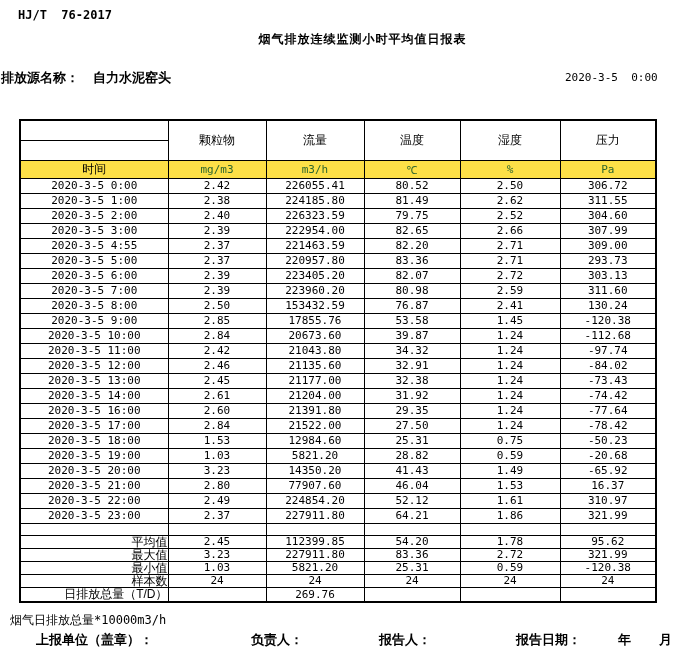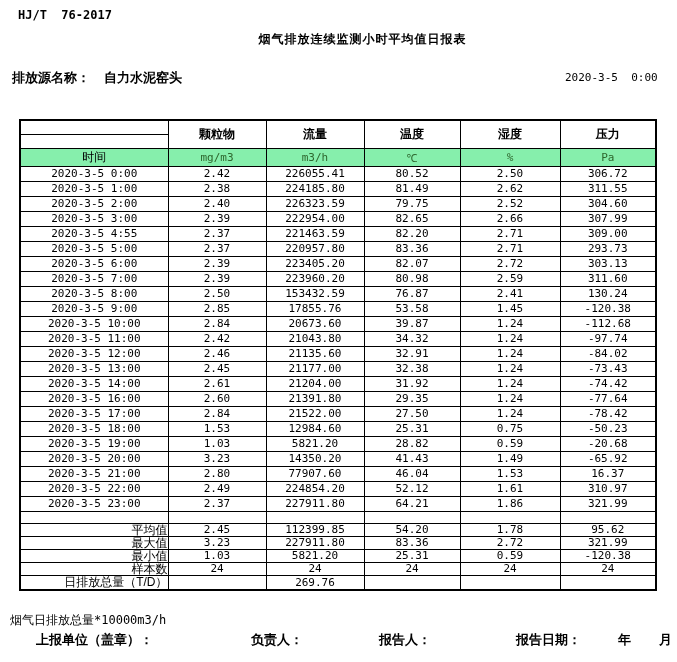--- a/index.html
+++ b/index.html
@@ -17,21 +17,21 @@
     font-family: "DejaVu Sans Mono", monospace;
     font-weight: bold; font-size: 12px; white-space: pre;
   }
   .doc-title {
     position: absolute; left: 0; top: 31px; width: 677px;
     text-align: center; font-weight: bold; font-size: 12px;
     letter-spacing: 1px;
     margin-left: 24px;
   }
   .source-line {
-    position: absolute; left: 12px; top: 69px;
+    position: absolute; left: 1px; top: 69px;
     font-weight: bold; font-size: 13px;
   }
   .source-line .src-name { margin-left: 14px; }
   .report-datetime {
     position: absolute; left: 565px; top: 71px;
     font-family: "DejaVu Sans Mono", monospace;
     font-size: 11px; white-space: pre;
   }
 
   table.report {
@@ -40,29 +40,29 @@
     border-collapse: collapse;
     border: 2px solid #000;
   }
   table.report th, table.report td {
     border: 1px solid #000;
     padding: 0; margin: 0;
     text-align: center; vertical-align: middle;
     overflow: hidden; white-space: nowrap;
   }
   tr.pollutant-row th {
-    height: 28px; font-size: 12px; font-weight: bold;
+    height: 40px; font-size: 12px; font-weight: normal;
   }
   th.split-cell { position: relative; }
   th.split-cell .split-line {
     position: absolute; left: 0; right: 0; top: 50%;
     border-top: 1px solid #000; height: 0;
   }
   tr.unit-row th {
-    height: 17px; background: #86efac;
+    height: 17px; background: #fde047;
     font-size: 11px; font-weight: normal;
     font-family: "DejaVu Sans Mono", monospace;
     color: #2d662d;
   }
   tr.unit-row th.time-header {
     font-family: "Liberation Sans", sans-serif;
     font-size: 12px; color: #000;
   }
   tbody.data-body td {
     height: 15px; line-height: 14px; font-size: 11px;

